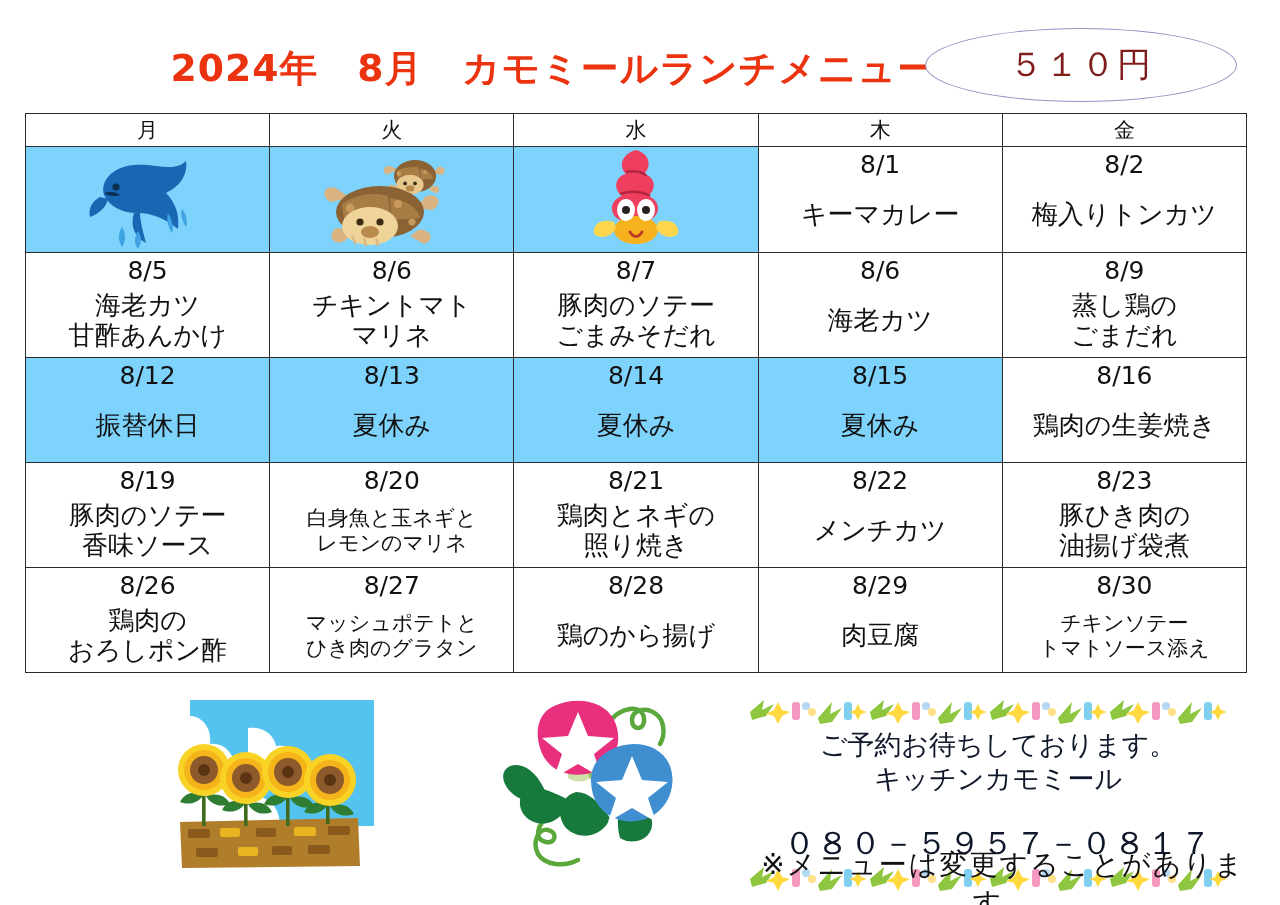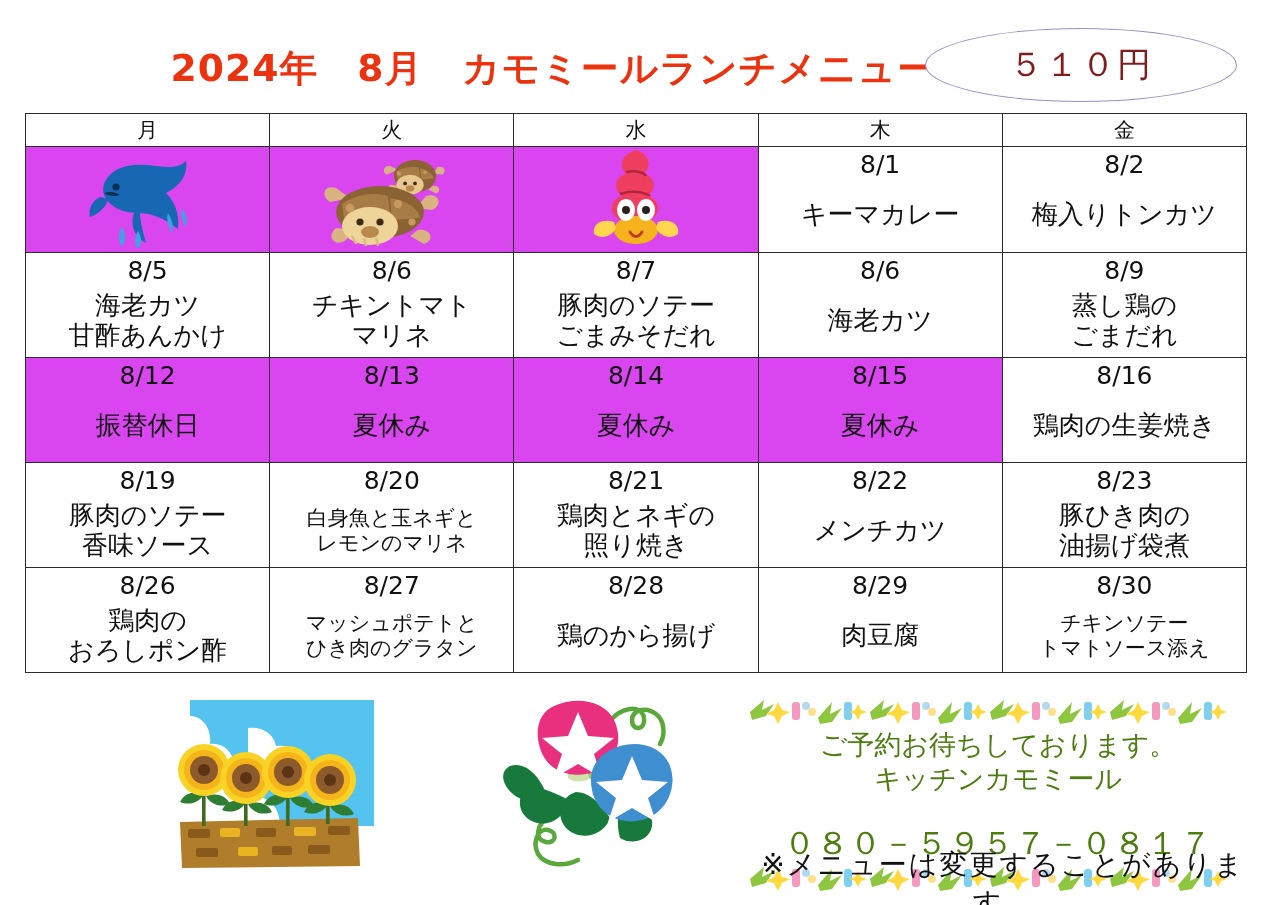--- a/index.html
+++ b/index.html
@@ -42,21 +42,21 @@
     border: 1.4px solid #2b2b2b;
     vertical-align: top;
     padding: 0;
   }
   #calendar th {
     height: 33px; font-size: 21px; font-weight: normal; color: #111;
     text-align: center; vertical-align: middle; background: #fff;
     font-family: "DejaVu Sans", "Liberation Sans", sans-serif;
   }
   #calendar td { height: 105px; background: #fff; position: relative; }
-  #calendar td.shaded { background: #d946ef; margin-top: 16px; }
+  #calendar td.shaded { background: #7dd3fc; margin-top: 16px; }
   .daynum {
     display: block; padding: 4px 0 0 0; text-align: center;
     font-size: 25px; color: #111; line-height: 1.1;
     font-family: "DejaVu Sans", "Liberation Sans", sans-serif;
   }
   .menu {
     display: flex; align-items: center; justify-content: center;
     height: 72px; padding: 0 20px; text-align: center;
     font-size: 26px; color: #111; line-height: 1.15;
     font-family: "DejaVu Sans", "Liberation Sans", sans-serif;
@@ -67,21 +67,21 @@
 
   
   #footer { position: absolute; left: 0; top: 688px; width: 1280px; height: 217px; }
   #sunflower-art { position: absolute; left: 152px; top: 10px; }
   #asagao-art { position: absolute; left: 492px; top: 2px; }
 
   #contact-block { position: absolute; left: 748px; top: 8px; width: 500px; }
   .deco-row { display: block; width: 500px; height: 30px; }
   .contact-lines { text-align: center; padding: 2px 0 0 0; }
   .contact-line {
-    display: block; font-size: 27px; color: #4d7c0f; line-height: 1.26;
+    display: block; font-size: 27px; color: #0f172a; line-height: 1.26;
     font-family: "DejaVu Sans", "Liberation Sans", sans-serif;
   }
   .contact-line.phone { font-size: 32px; letter-spacing: 1px; margin-top: 27px; }
   #note {
     position: absolute; left: 748px; top: 158px; width: 510px;
     text-align: center; font-size: 28px; color: #111; letter-spacing: 2px;
     font-family: "DejaVu Sans", "Liberation Sans", sans-serif;
   }
 </style>
 </head>

